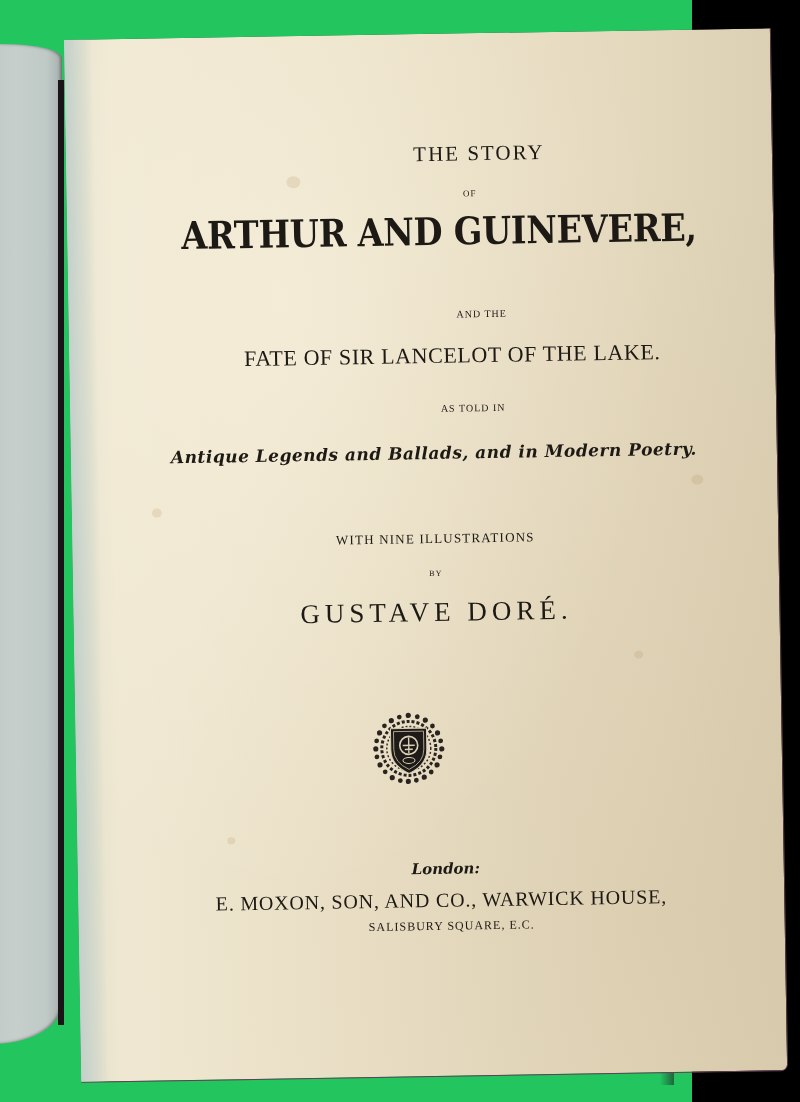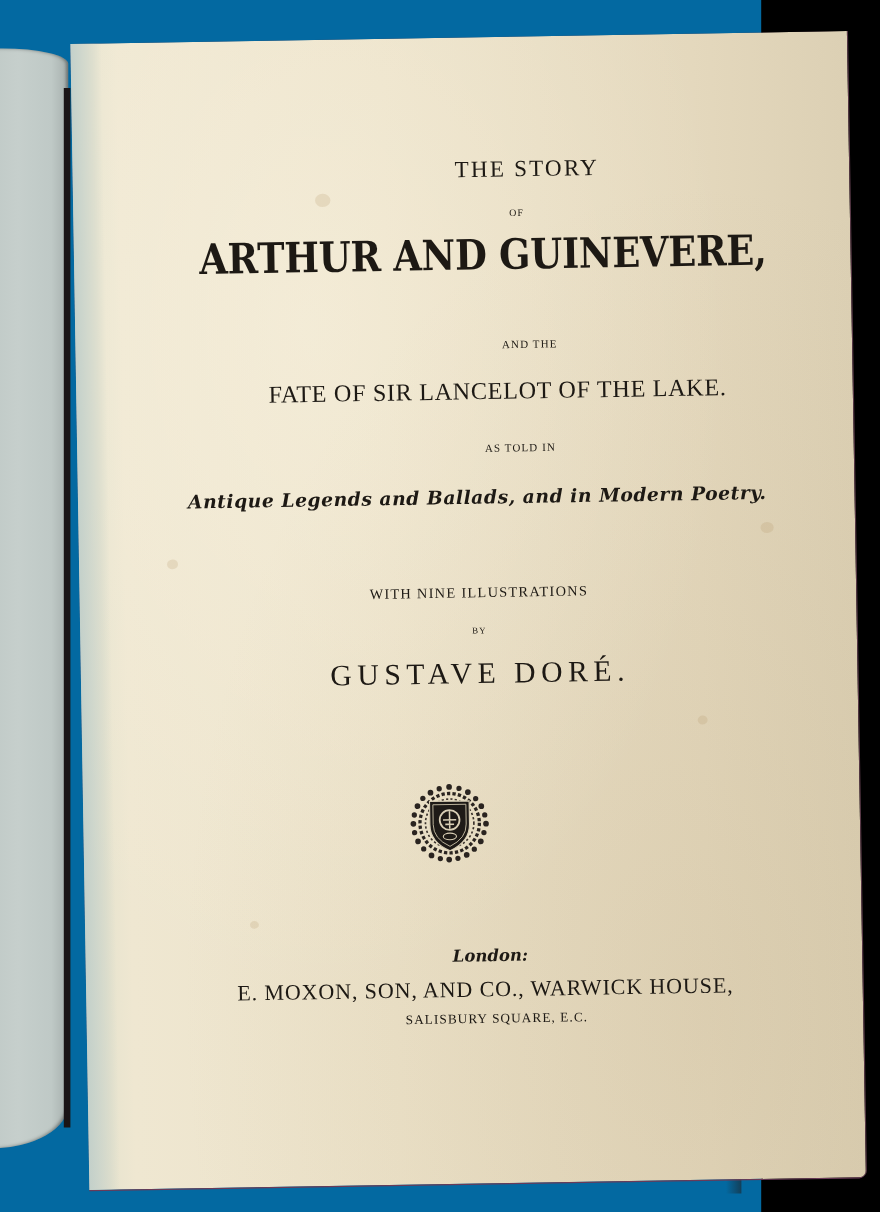--- a/index.html
+++ b/index.html
@@ -8,21 +8,21 @@
       width: 800px;
       height: 1102px;
       background: #000;
       overflow: hidden;
       position: relative;
     }
     .scene {
       position: absolute;
       left: 0; top: 0;
       width: 692px; height: 1102px;
-      background: #0369a1;
+      background: #22c55e;
     }
     
     .left-page {
       position: absolute;
       left: -40px;
       top: 44px;
       width: 102px;
       height: 1000px;
       background: linear-gradient(90deg, #b9c3c0 0%, #c6cfcc 55%, #bfc9c6 85%, #a6afad 100%);
       border-top-right-radius: 60px 14px;

